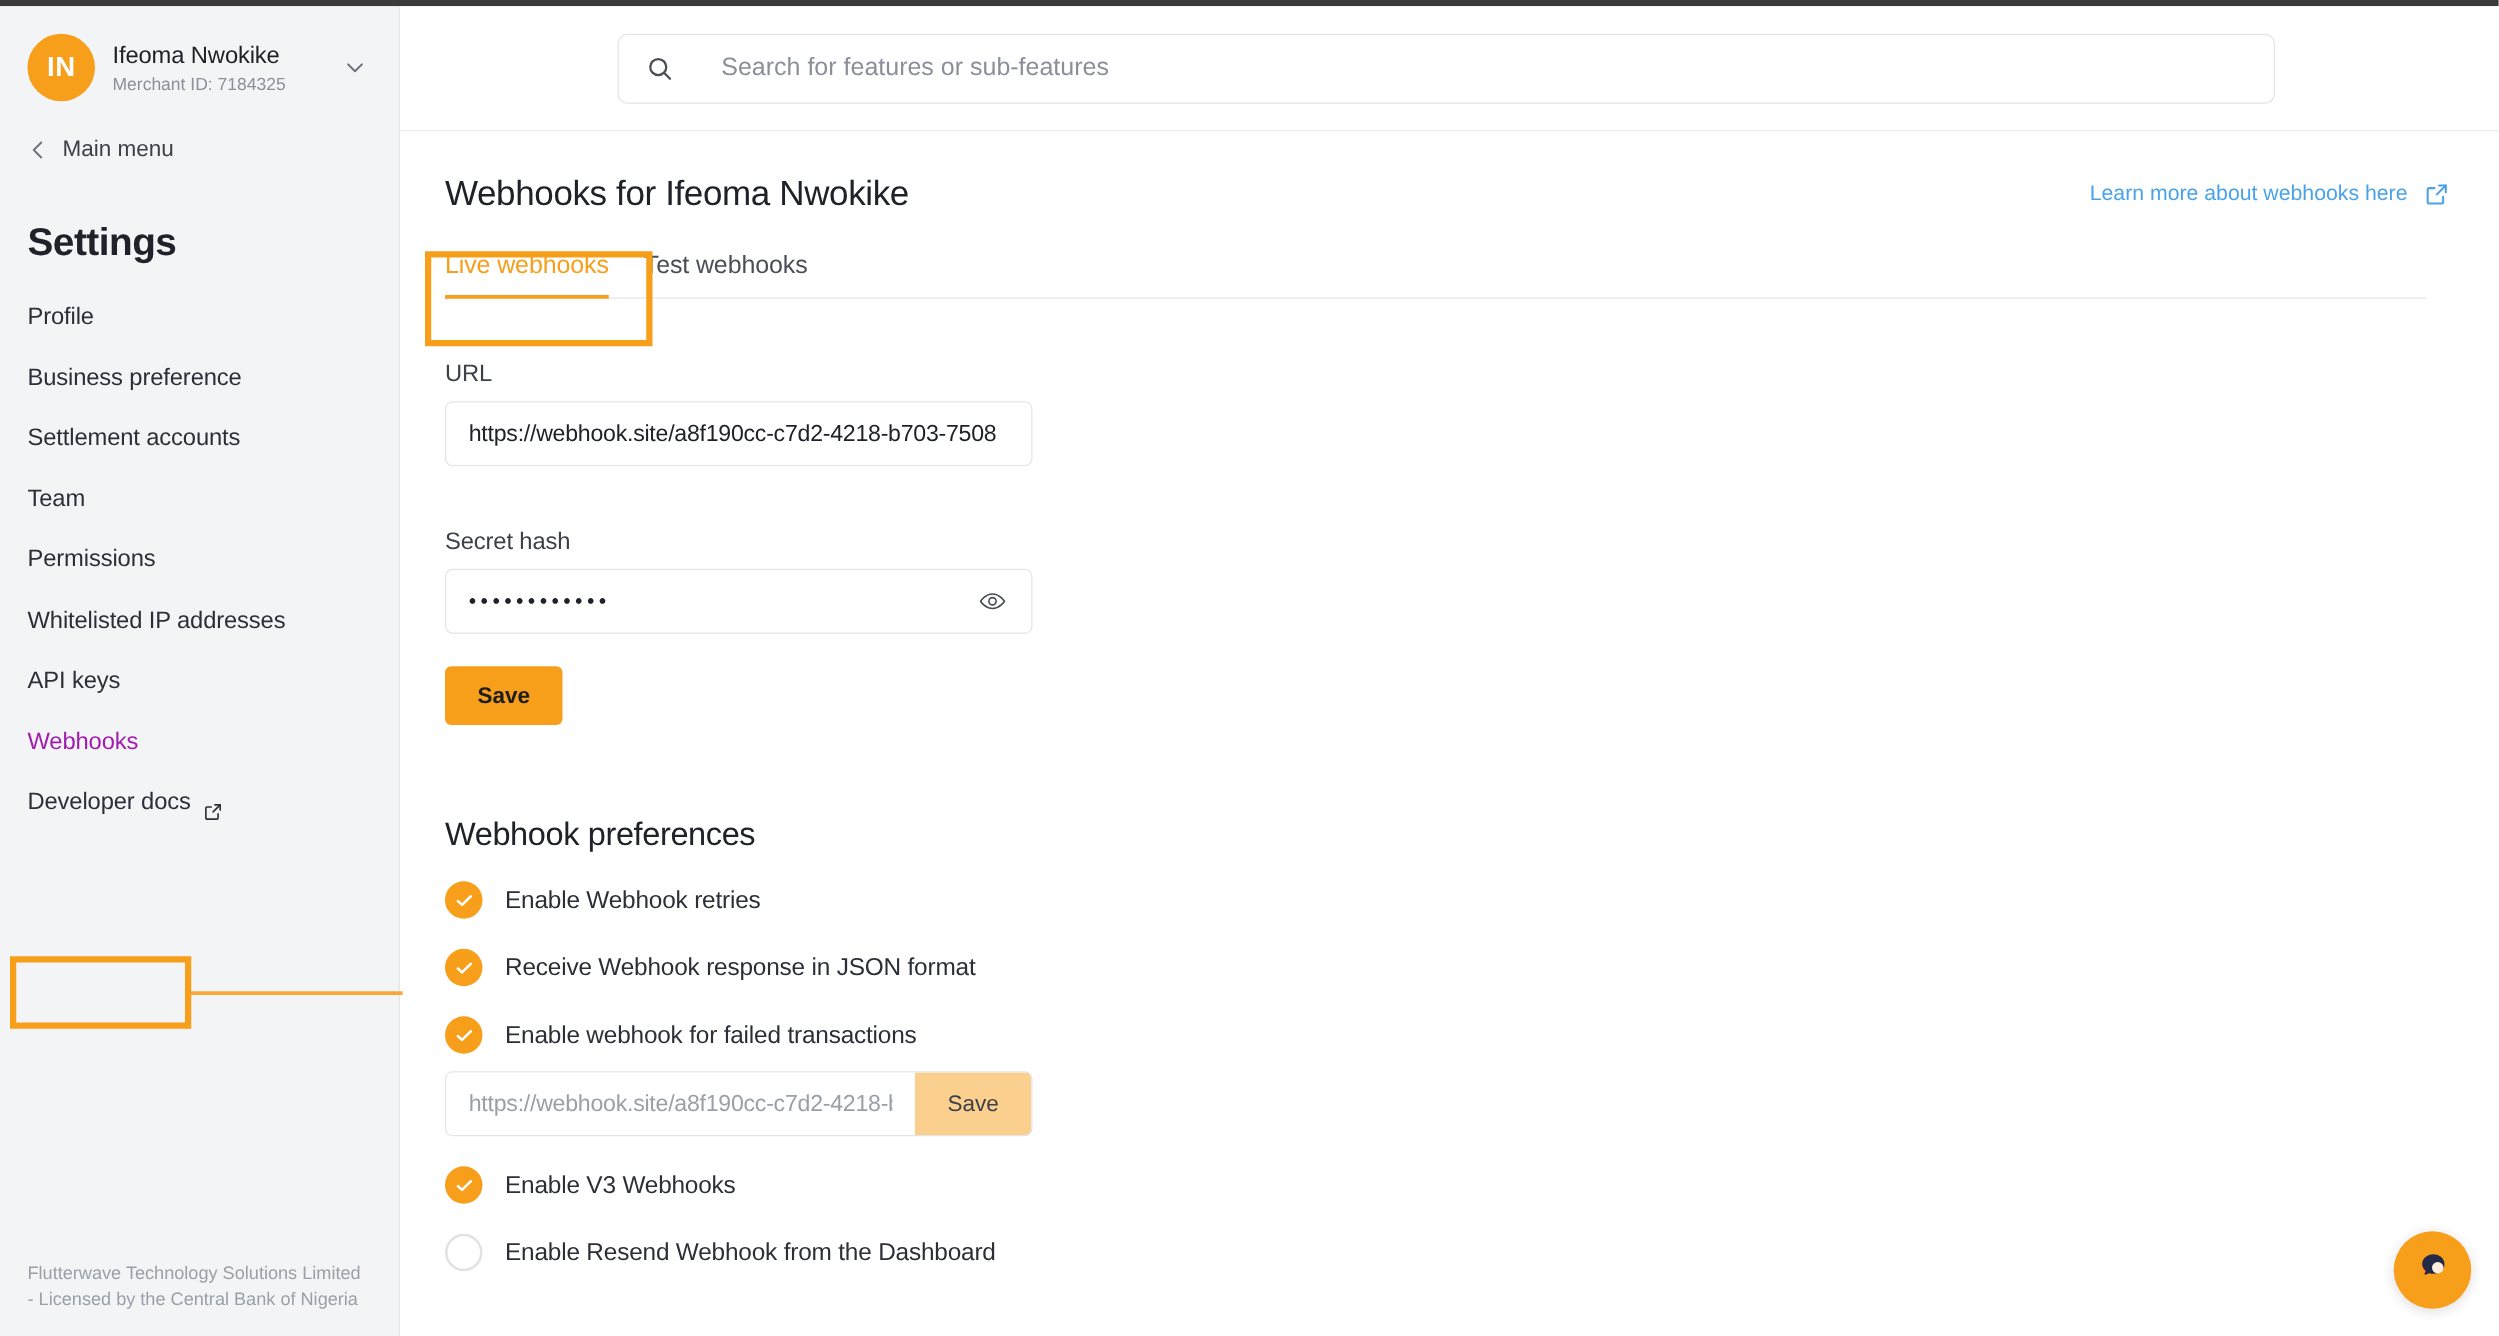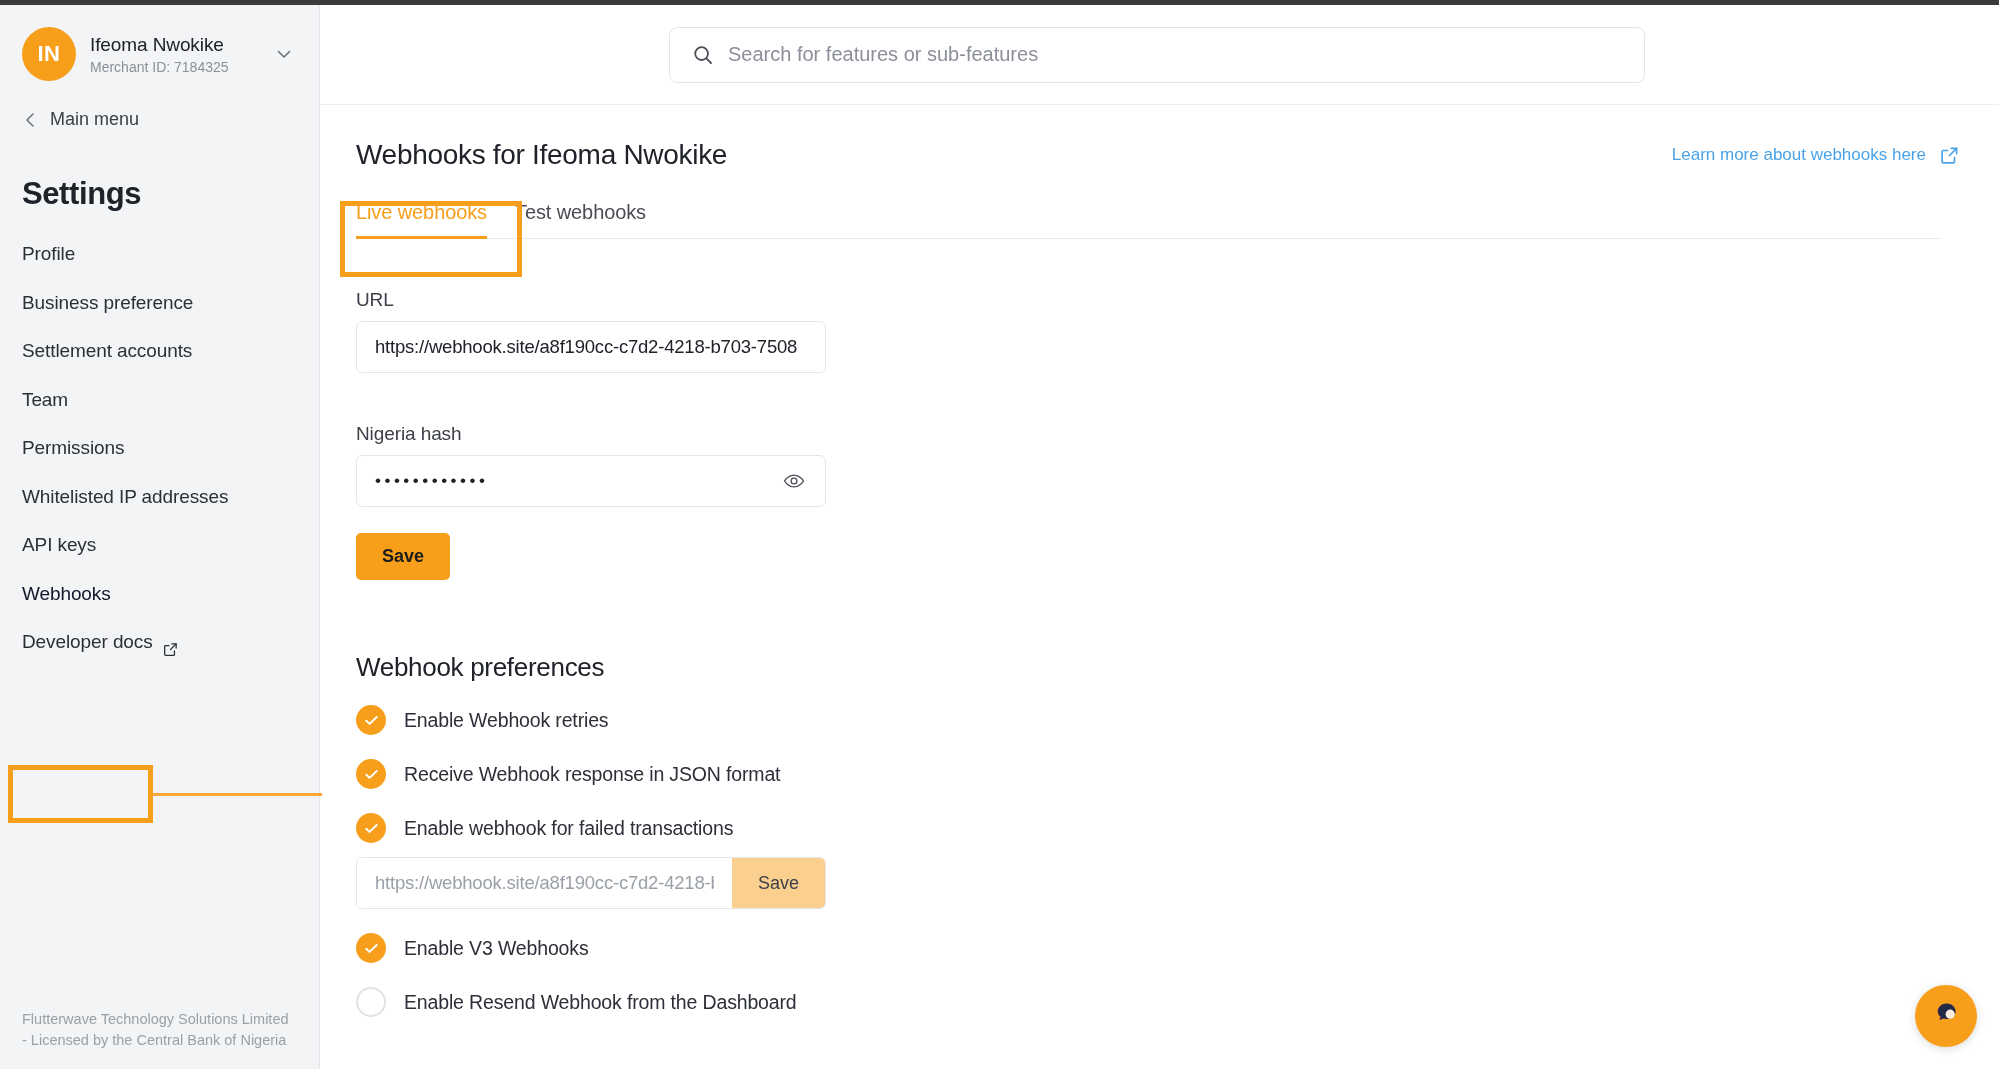--- a/index.html
+++ b/index.html
@@ -69,21 +69,21 @@
   }
   .navlist { padding: 8px 0 0 0; }
   .navitem {
     font-size: 19px;
     color: #2c2f37;
     padding: 10px 22px;
     cursor: pointer;
     line-height: 1.5;
     letter-spacing: -.1px;
   }
-  .navitem.active { color: #0f172a; }
+  .navitem.active { color: #a21caf; }
   .navitem.with-ext { display: flex; align-items: flex-end; }
   .navitem.with-ext .ext { margin-left: 10px; display: flex; }
 
   .group-label {
     font-size: 14px; color: #9aa0a8;
     letter-spacing: 1.3px;
     padding: 28px 22px 10px 22px;
     text-transform: uppercase;
   }
   .sidebar-footer {
@@ -104,29 +104,30 @@
     overflow: hidden;
   }
   .topbar {
     height: 100px;
     border-bottom: 1px solid #eceef0;
     display: flex;
     align-items: center;
     justify-content: center;
   }
   .searchwrap {
-    width: 976px;
+    width: 1326px;
     margin-left: -5px;
     height: 56px;
     border: 1px solid #e2e4e8;
     border-radius: 8px;
     display: flex;
     align-items: center;
     padding: 0 22px;
     background: #fff;
+    gap: 24px;
   }
   .searchwrap .sic { display: flex; margin-right: 14px; }
   .searchwrap input {
     border: none; outline: none;
     flex: 1;
     font-size: 20px;
     color: #2c2f37;
     font-family: "Liberation Sans", sans-serif;
     background: transparent;
   }
@@ -410,21 +411,21 @@
       </div>
 
       <div class="form-block">
         <div class="field-label">URL</div>
         <div class="input-box">
           <input type="text" value="https://webhook.site/a8f190cc-c7d2-4218-b703-7508" style="">
         </div>
       </div>
 
       <div class="form-block">
-        <div class="field-label">Nigeria hash</div>
+        <div class="field-label">Secret hash</div>
         <div class="input-box">
           <span class="dots">••••••••••••</span>
           <span class="eye-btn">
             <svg width="24" height="24" viewBox="0 0 24 24" fill="none">
                 <path d="M2.5 12C2.5 12 6 6.2 12 6.2C18 6.2 21.5 12 21.5 12C21.5 12 18 17.8 12 17.8C6 17.8 2.5 12 2.5 12Z" stroke="#4a4d55" stroke-width="1.3"></path>
                 <circle cx="12" cy="12" r="2.9" stroke="#4a4d55" stroke-width="1.3"></circle>
               </svg>
           </span>
         </div>
       </div>

